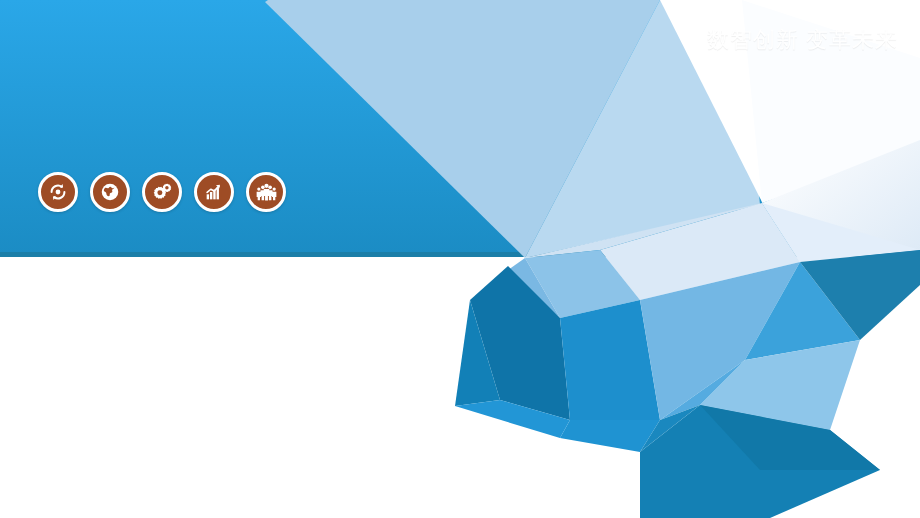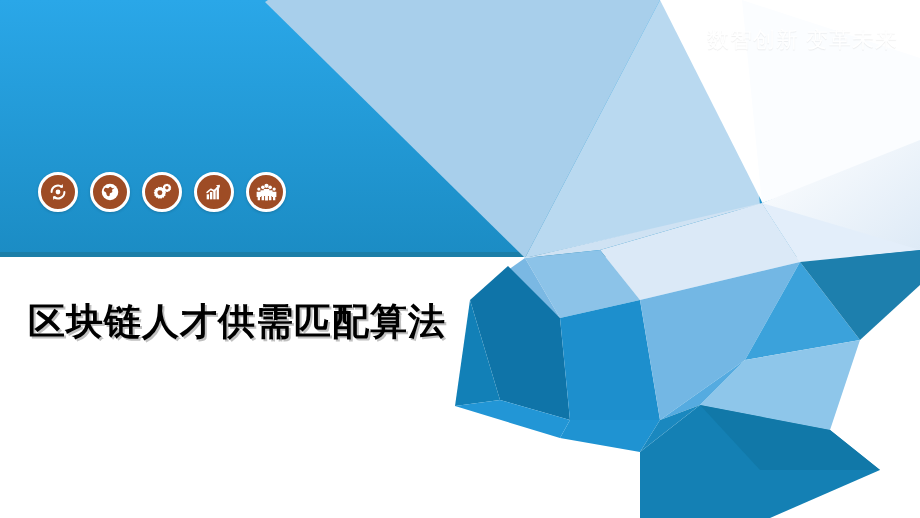--- a/index.html
+++ b/index.html
@@ -200,15 +200,14 @@
           <circle cx="15.8" cy="6.6" r="1.9"></circle>
           <path d="M13.3 9.6h5v6h-1.2v4.4h-2.6V15.6h-1.2z"></path>
           <circle cx="12" cy="5" r="2.2"></circle>
           <path d="M9.1 8.4h5.8v6.9h-1.4v5.1h-3V15.3H9.1z"></path>
         </g>
       </svg>
     </div>
 
   </div>
 
-  <div id="title">区块链人才供需匹配算法</div>
 
 </div>
 
 </body></html>

